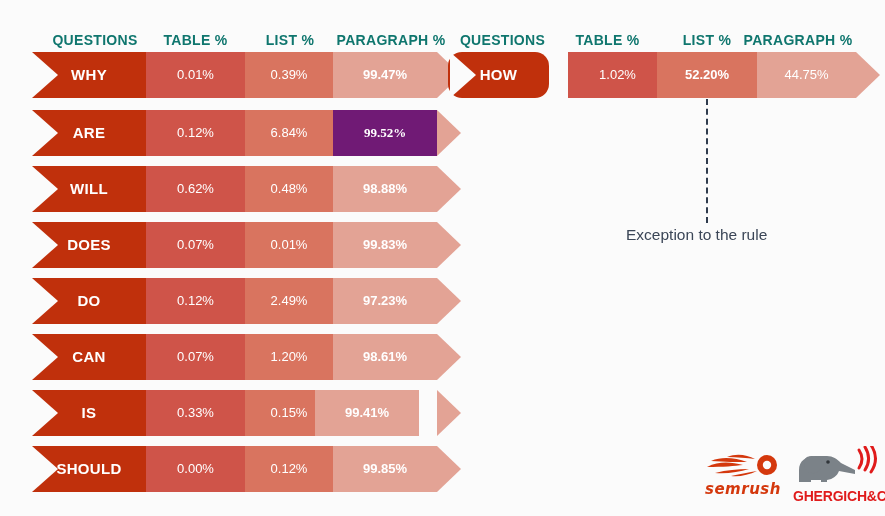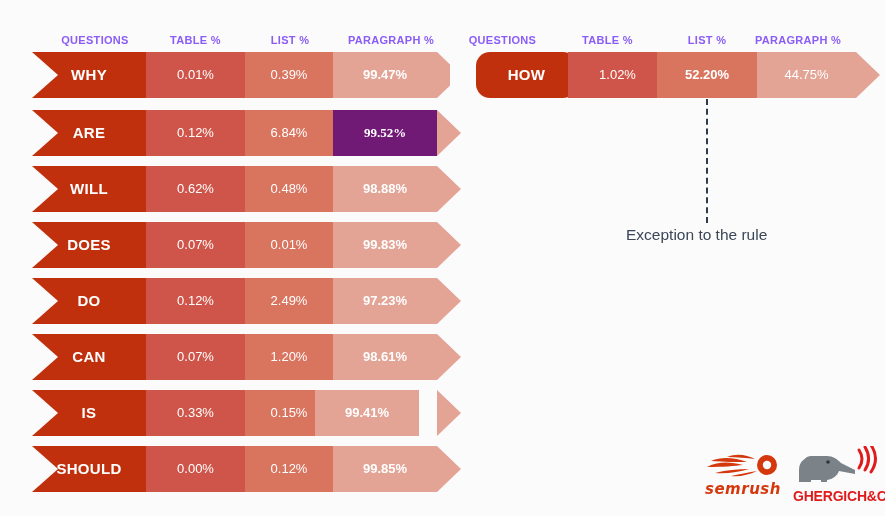--- a/index.html
+++ b/index.html
@@ -9,22 +9,22 @@
     font-family:"Liberation Sans", sans-serif;
     overflow:hidden;
     position:relative;
   }
   .canvas{position:absolute;inset:0;background:#fbfbfb;}
 
   
   .hdr{
     position:absolute;
     height:18px;
-    color:#8b5cf6;
-    font-size:11px;
+    color:#0f766e;
+    font-size:14px;
     font-weight:bold;
     letter-spacing:.3px;
     text-align:center;
     line-height:18px;
     white-space:nowrap;
   }
 
   
   .rowgrp{position:absolute;}
   .frow{
@@ -183,21 +183,21 @@
 
   </div>
 
   <div class="hdr" style="left:447px;top:31px;width:111px;">QUESTIONS</div>
   <div class="hdr" style="left:558px;top:31px;width:99px;">TABLE %</div>
   <div class="hdr" style="left:657px;top:31px;width:100px;">LIST %</div>
   <div class="hdr" style="left:740px;top:31px;width:116px;">PARAGRAPH %</div>
 
   <div class="rowgrp">
     <div class="frow" style="left:0;top:52px;">
-      <div class="seg q" style="left:476px;width:101px;background:#c0300c;border-radius:14px;">HOW</div>
+      <div class="seg q" style="left:448px;width:101px;background:#c0300c;border-radius:14px;">HOW</div>
       <div class="notch" style="left:450px;width:26px;clip-path:polygon(0 0,0 100%,100% 50%);"></div>
       <div class="seg" style="left:568px;width:99px;background:#cf5449;">1.02%</div>
       <div class="seg bold" style="left:657px;width:100px;background:#d9745f;">52.20%</div>
       <div class="seg" style="left:757px;width:99px;background:#e3a395;">44.75%</div>
       <div class="tip" style="left:856px;border-left:24px solid #e3a395;"></div>
     </div>
   </div>
 
   <div class="dashline" style="left:706px;top:99px;height:124px;"></div>
   <div class="annot" style="left:626px;top:226px;">Exception to the rule</div>

